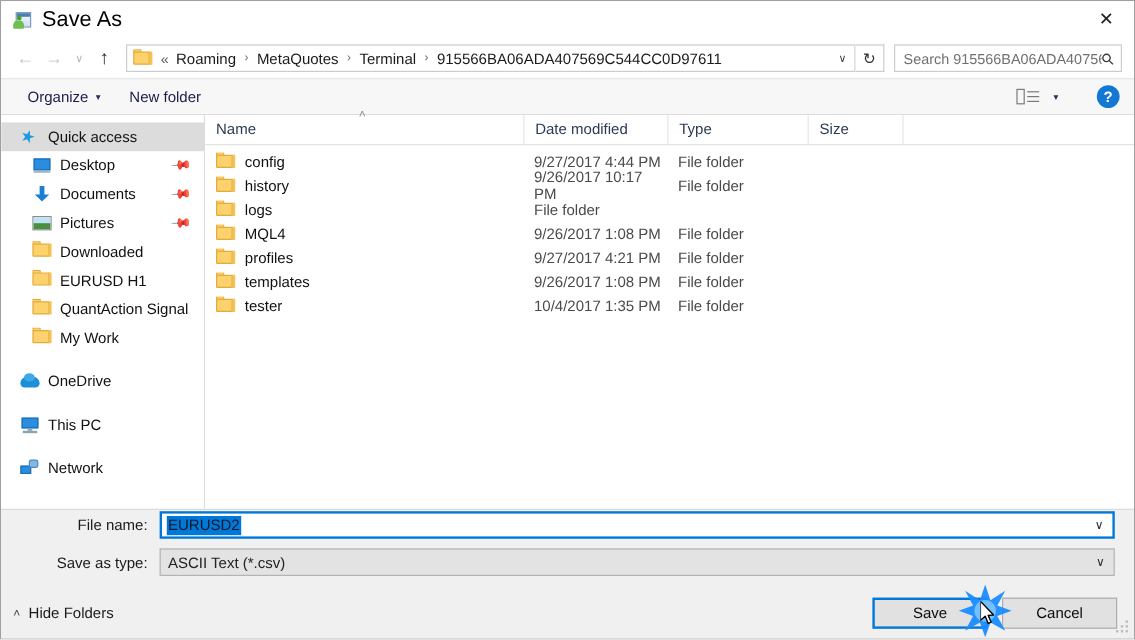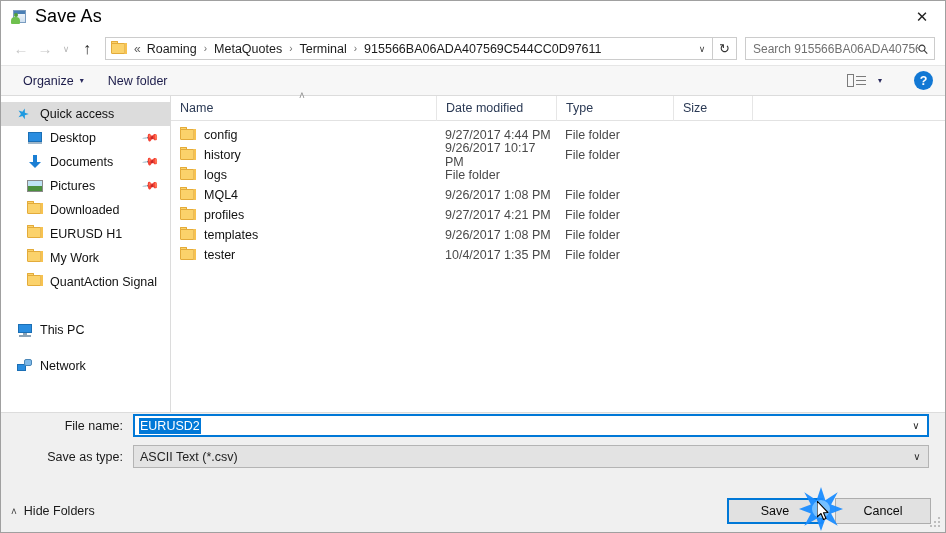--- a/index.html
+++ b/index.html
@@ -228,21 +228,21 @@
     font-size: 12.5px; color: #1a1a1a;
   }
   .combo {
     flex: 1 1 auto; height: 23px; display: flex; align-items: center;
     border: 1px solid #7a7a7a; background: #fff;
     font-size: 12.5px; color: #111; padding-left: 4px; min-width: 0;
   }
   .combo.focused { border: 2px solid #0078d7; }
   .combo.disabled { background: #e3e3e3; border: 1px solid #b4b4b4; color: #222; }
   .combo-val { flex: 1 1 auto; overflow: hidden; white-space: nowrap; padding-left: 2px; }
-  .combo-val.sel { background: #0078d7; color: #ffffff; display: inline; flex: 0 0 auto; padding: 1px 1px; }
+  .combo-val.sel { background: #0078d7; color: #0f172a; display: inline; flex: 0 0 auto; padding: 1px 1px; }
   .combo-arrow {
     width: 22px; flex: none; display: flex; align-items: center; justify-content: center;
     font-size: 10px; color: #2b2b2b;
   }
 
   
   .footer {
     height: 42px; min-height: 42px; flex: none;
     background: #f0f0f0;
     display: flex; align-items: center;
@@ -413,34 +413,40 @@
         </span>
         <span class="nav-label">EURUSD H1</span>
       </div>
 
       <div class="nav-item indent">
         <span class="nav-ico">
           <i class="folder-tab"></i>
             <i class="folder-shape"></i>
             <i class="folder-lip"></i>
         </span>
-        <span class="nav-label">My Work</span>
+        <span class="nav-label">QuantAction Signal</span>
       </div>
 
       <div class="nav-item indent">
         <span class="nav-ico">
           <i class="folder-tab"></i>
             <i class="folder-shape"></i>
             <i class="folder-lip"></i>
         </span>
-        <span class="nav-label">QuantAction Signal</span>
+        <span class="nav-label">My Work</span>
       </div>
 
       <div class="spacer-row"></div>
 
+      <div class="nav-item">
+        <span class="nav-ico">
+            <i class="ic-onedrive"></i>
+          </span>
+        <span class="nav-label">OneDrive</span>
+      </div>
 
       <div class="spacer-row"></div>
 
       <div class="nav-item">
         <span class="nav-ico">
             <i class="ic-pc-screen"></i>
             <i class="ic-pc-stand"></i>
             <i class="ic-pc-base"></i>
           </span>
         <span class="nav-label">This PC</span>
@@ -580,21 +586,21 @@
 
   <div class="formarea">
     <div class="form-row">
       <div class="form-label">File name:</div>
       <div class="combo focused">
         <span class="combo-val sel">EURUSD2</span>
         <span style="flex:1 1 auto;"></span>
         <span class="combo-arrow">∨</span>
       </div>
     </div>
-    <div class="form-row" style="margin-bottom:12px;">
+    <div class="form-row" style="margin-bottom:0;">
       <div class="form-label">Save as type:</div>
       <div class="combo disabled">
         <span class="combo-val">ASCII Text (*.csv)</span>
         <span class="combo-arrow">∨</span>
       </div>
     </div>
   </div>
 
   <div class="footer">
     <div class="hide-folders">

